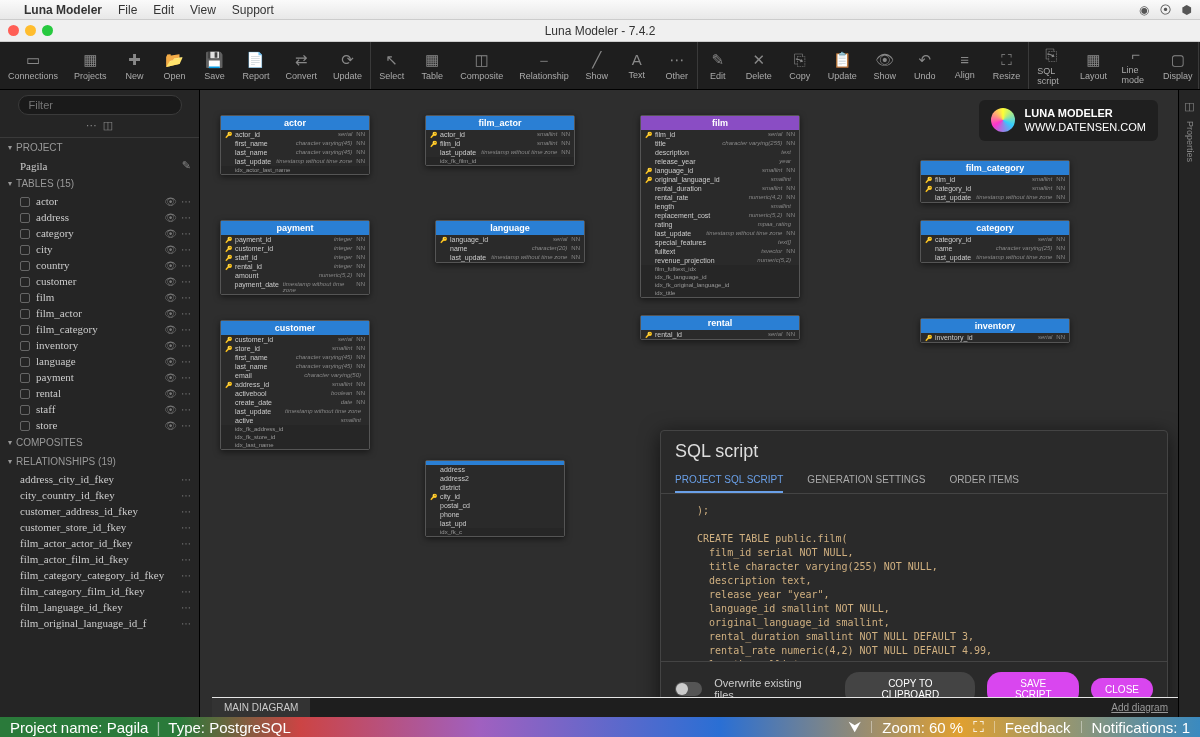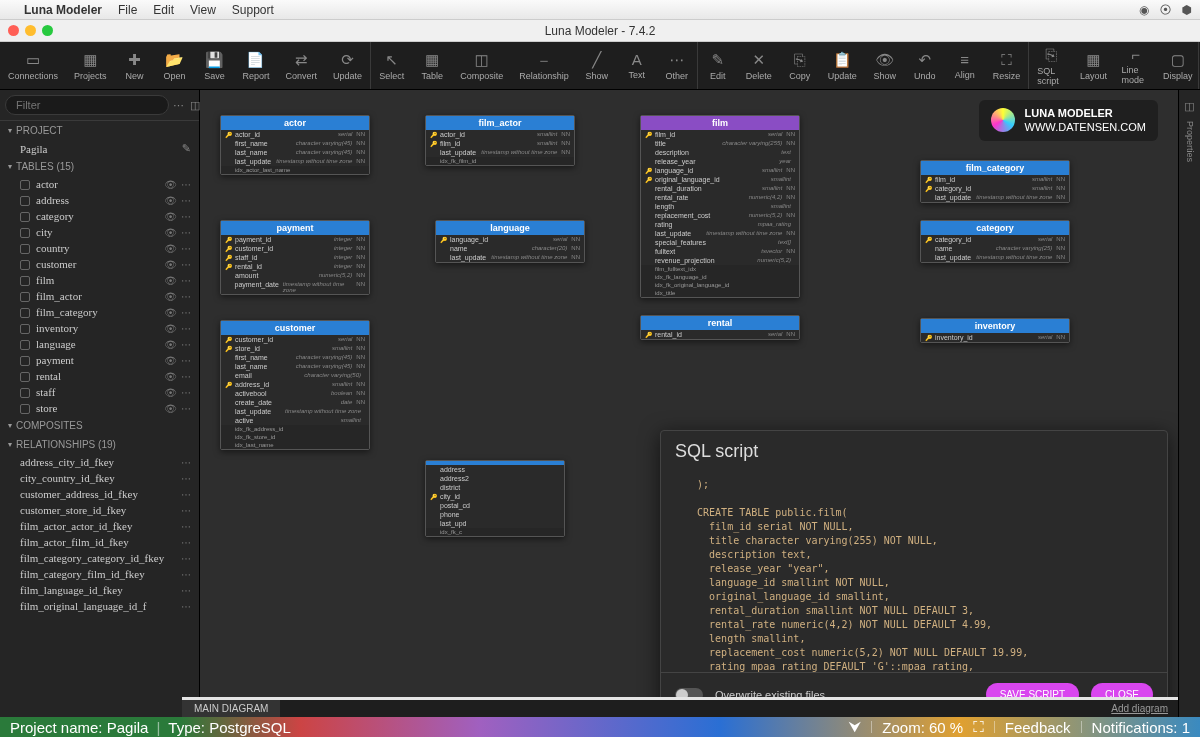--- a/index.html
+++ b/index.html
@@ -85,20 +85,21 @@
   border-right: 1px solid #000;
   display: flex;
   flex-direction: column;
 }
 .sidebar-filter {
   display: flex;
   align-items: center;
   padding: 5px;
   gap: 4px;
   border-bottom: 1px solid #3a3a3a;
+  flex-direction: column;
 }
 .sidebar-filter input {
   flex: 1;
   background: #1a1a1a;
   border: 1px solid #3a3a3a;
   border-radius: 10px;
   padding: 3px 10px;
   color: #ccc;
   font-size: 11px;
 }
@@ -261,27 +262,27 @@
 .prop-rail .vert {
   writing-mode: vertical-rl;
   font-size: 9px;
   margin-top: 8px;
 }
 
 
 .diagram-tabs {
   position: absolute;
   bottom: 0;
-  left: 182px;
+  left: 212px;
   right: 22px;
   height: 20px;
   background: #1e1e1e;
   display: flex;
   align-items: center;
-  border-top: 3px solid #e5e5e5;
+  border-top: 1px solid #e5e5e5;
   font-size: 10px;
   color: #ccc;
 }
 .diagram-tabs .tab { padding: 0 12px; background: #333; height: 100%; display: flex; align-items: center; }
 .diagram-tabs .add { margin-left: auto; padding: 0 10px; color: #999; cursor: pointer; text-decoration: underline; }
 
 
 .status-bar {
   height: 20px;
   background: linear-gradient(90deg, #2a7a3a 0%, #2a7a3a 15%, #c44 25%, #a060c0 40%, #2a6fd4 60%, #e0a030 80%, #3a8ac0 100%);
@@ -674,20 +675,25 @@
     <div class="brand-badge">
       <div class="logo"></div>
       <div class="txt">
         <div class="t1">LUNA MODELER</div>
         <div>WWW.DATENSEN.COM</div>
       </div>
     </div>
 
     <div class="sql-panel">
       <div class="title">SQL script</div>
+      <div class="tabs">
+        <div class="tab active">PROJECT SQL SCRIPT</div>
+        <div class="tab">GENERATION SETTINGS</div>
+        <div class="tab">ORDER ITEMS</div>
+      </div>
       <div class="code">  );
 
   CREATE TABLE public.film(
     film_id serial NOT NULL,
     title character varying(255) NOT NULL,
     description text,
     release_year "year",
     language_id smallint NOT NULL,
     original_language_id smallint,
     rental_duration smallint NOT NULL DEFAULT 3,
@@ -698,20 +704,21 @@
     last_update timestamp without time zone NOT NULL DEFAULT now(),
     special_features text[],
     fulltext tsvector NOT NULL,
     revenue_projection numeric(5,2)
     GENERATED ALWAYS AS ((rental_duration)::numeric * rental_rate) STORED,
     CONSTRAINT film_pkey PRIMARY KEY(film_id),</div>
       <div class="footer">
         <div class="toggle"></div>
         <span>Overwrite existing files</span>
         <span class="spacer"></span>
+        <button>COPY TO CLIPBOARD</button>
         <button class="primary">SAVE SCRIPT</button>
         <button class="primary">CLOSE</button>
       </div>
     </div>
   <div class="er-table blue" style="left: 20px; top: 25px; width: 150px;">
         <div class="hdr">actor</div>
         <div class="row">
           <span class="key">🔑</span>
           <span class="col">actor_id</span>
           <span class="typ">serial</span>

